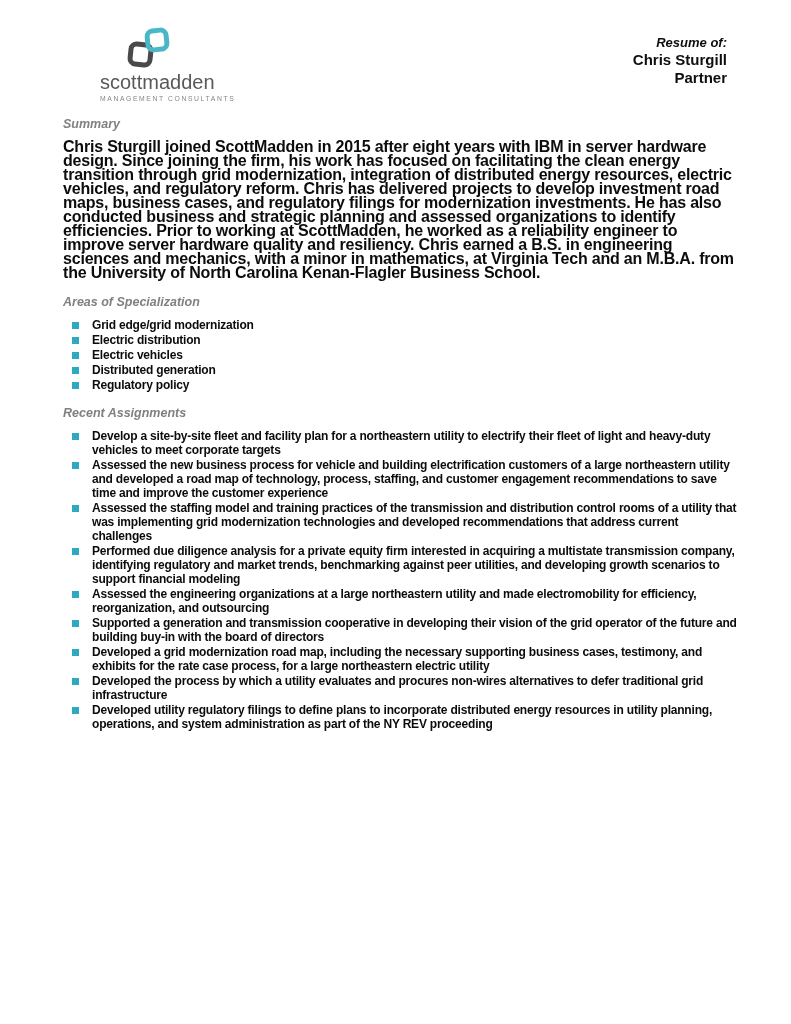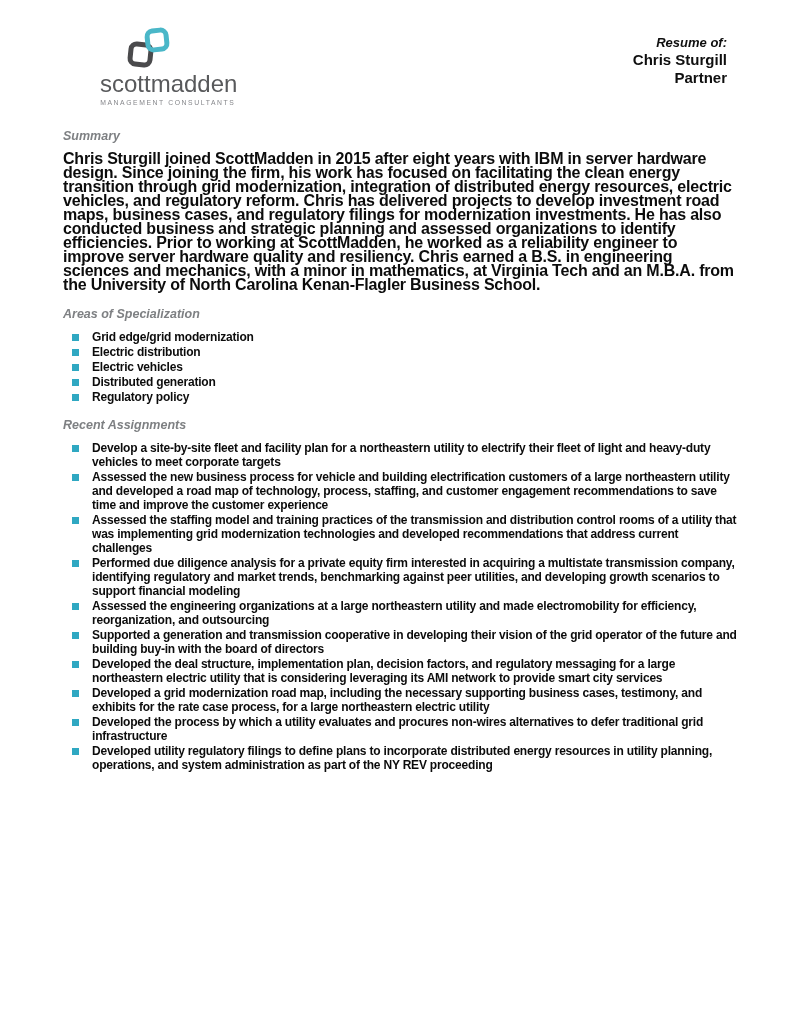--- a/index.html
+++ b/index.html
@@ -10,33 +10,33 @@
   
   .header{display:flex;justify-content:space-between;align-items:flex-start;
     padding:28px 64px 0 63px;}
   .logo{display:inline-block;margin-left:37px;}
   .logo-icon{position:relative;width:44px;height:42px;margin-left:28px;margin-bottom:2px;}
   .sq{position:absolute;box-sizing:border-box;}
   .sq-teal{width:24px;height:24px;border:5px solid #4ab7c8;border-radius:8px;
     left:17px;top:0;transform:rotate(-6deg);}
   .sq-gray{width:25px;height:25px;border:5px solid #4a4a4c;border-radius:8px;
     left:0;top:14px;transform:rotate(6deg);}
-  .logo-text{font-size:24px;font-weight:400;color:#58595b;letter-spacing:0px;line-height:1;text-align:right;}
+  .logo-text{font-size:20px;font-weight:400;color:#58595b;letter-spacing:0px;line-height:1;}
   .logo-tagline{font-size:6.8px;color:#85868a;letter-spacing:1.6px;text-align:right;
     margin-top:3px;padding-right:2px;}
   .resume-of{text-align:right;padding-top:7px;}
   .resume-of-label{font-size:13px;font-weight:bold;font-style:italic;color:#0f0f0f;line-height:1.25;}
   .person-name,.person-title{font-size:15px;font-weight:bold;color:#0f0f0f;line-height:1.18;}
   
   .main{padding:0 51px 0 63px;}
   .section-heading{
     font-size:12.5px;font-weight:bold;font-style:italic;color:#7e8083;
     margin:0 0 8px 0;line-height:1.2;
   }
-  .heading-summary{margin-top:23px;font-style:italic;}
+  .heading-summary{margin-top:15px;font-style:italic;}
   .heading-specialization{margin-top:15px;}
   .heading-assignments{margin-top:14px;}
   .body-text{
     font-size:16px;font-weight:bold;color:#0c0c0c;letter-spacing:-0.2px;
     line-height:14px;margin:0;
   }
   ul.bullet-list{list-style:none;margin:0;padding:0;}
   ul.bullet-list li{
     position:relative;padding-left:29px;margin:0 0 1px 0;
     font-size:12px;font-weight:bold;color:#0c0c0c;letter-spacing:-0.2px;line-height:14px;
@@ -81,20 +81,20 @@
     </ul>
 
     <h2 class="section-heading heading-assignments">Recent Assignments</h2>
     <ul class="bullet-list">
       <li><span class="bullet"></span><span>Develop a site-by-site fleet and facility plan for a northeastern utility to electrify their fleet of light and heavy-duty vehicles to meet corporate targets</span></li>
       <li><span class="bullet"></span><span>Assessed the new business process for vehicle and building electrification customers of a large northeastern utility and developed a road map of technology, process, staffing, and customer engagement recommendations to save time and improve the customer experience</span></li>
       <li><span class="bullet"></span><span>Assessed the staffing model and training practices of the transmission and distribution control rooms of a utility that was implementing grid modernization technologies and developed recommendations that address current challenges</span></li>
       <li><span class="bullet"></span><span>Performed due diligence analysis for a private equity firm interested in acquiring a multistate transmission company, identifying regulatory and market trends, benchmarking against peer utilities, and developing growth scenarios to support financial modeling</span></li>
       <li><span class="bullet"></span><span>Assessed the engineering organizations at a large northeastern utility and made electromobility for efficiency, reorganization, and outsourcing</span></li>
       <li><span class="bullet"></span><span>Supported a generation and transmission cooperative in developing their vision of the grid operator of the future and building buy-in with the board of directors</span></li>
-      <li><span class="bullet"></span><span>Developed the deal structure, implementation plan, decision factors, and regulatory messaging for a large northeastern electric utility that is considering leveraging its AMI network to provide smart city services</span></li>
+      <li><span class="bullet"></span></li>
       <li><span class="bullet"></span><span>Developed a grid modernization road map, including the necessary supporting business cases, testimony, and exhibits for the rate case process, for a large northeastern electric utility</span></li>
       <li><span class="bullet"></span><span>Developed the process by which a utility evaluates and procures non-wires alternatives to defer traditional grid infrastructure</span></li>
       <li><span class="bullet"></span><span>Developed utility regulatory filings to define plans to incorporate distributed energy resources in utility planning, operations, and system administration as part of the NY REV proceeding</span></li>
     </ul>
 
   </div>
 </div>
 
 </body></html>

